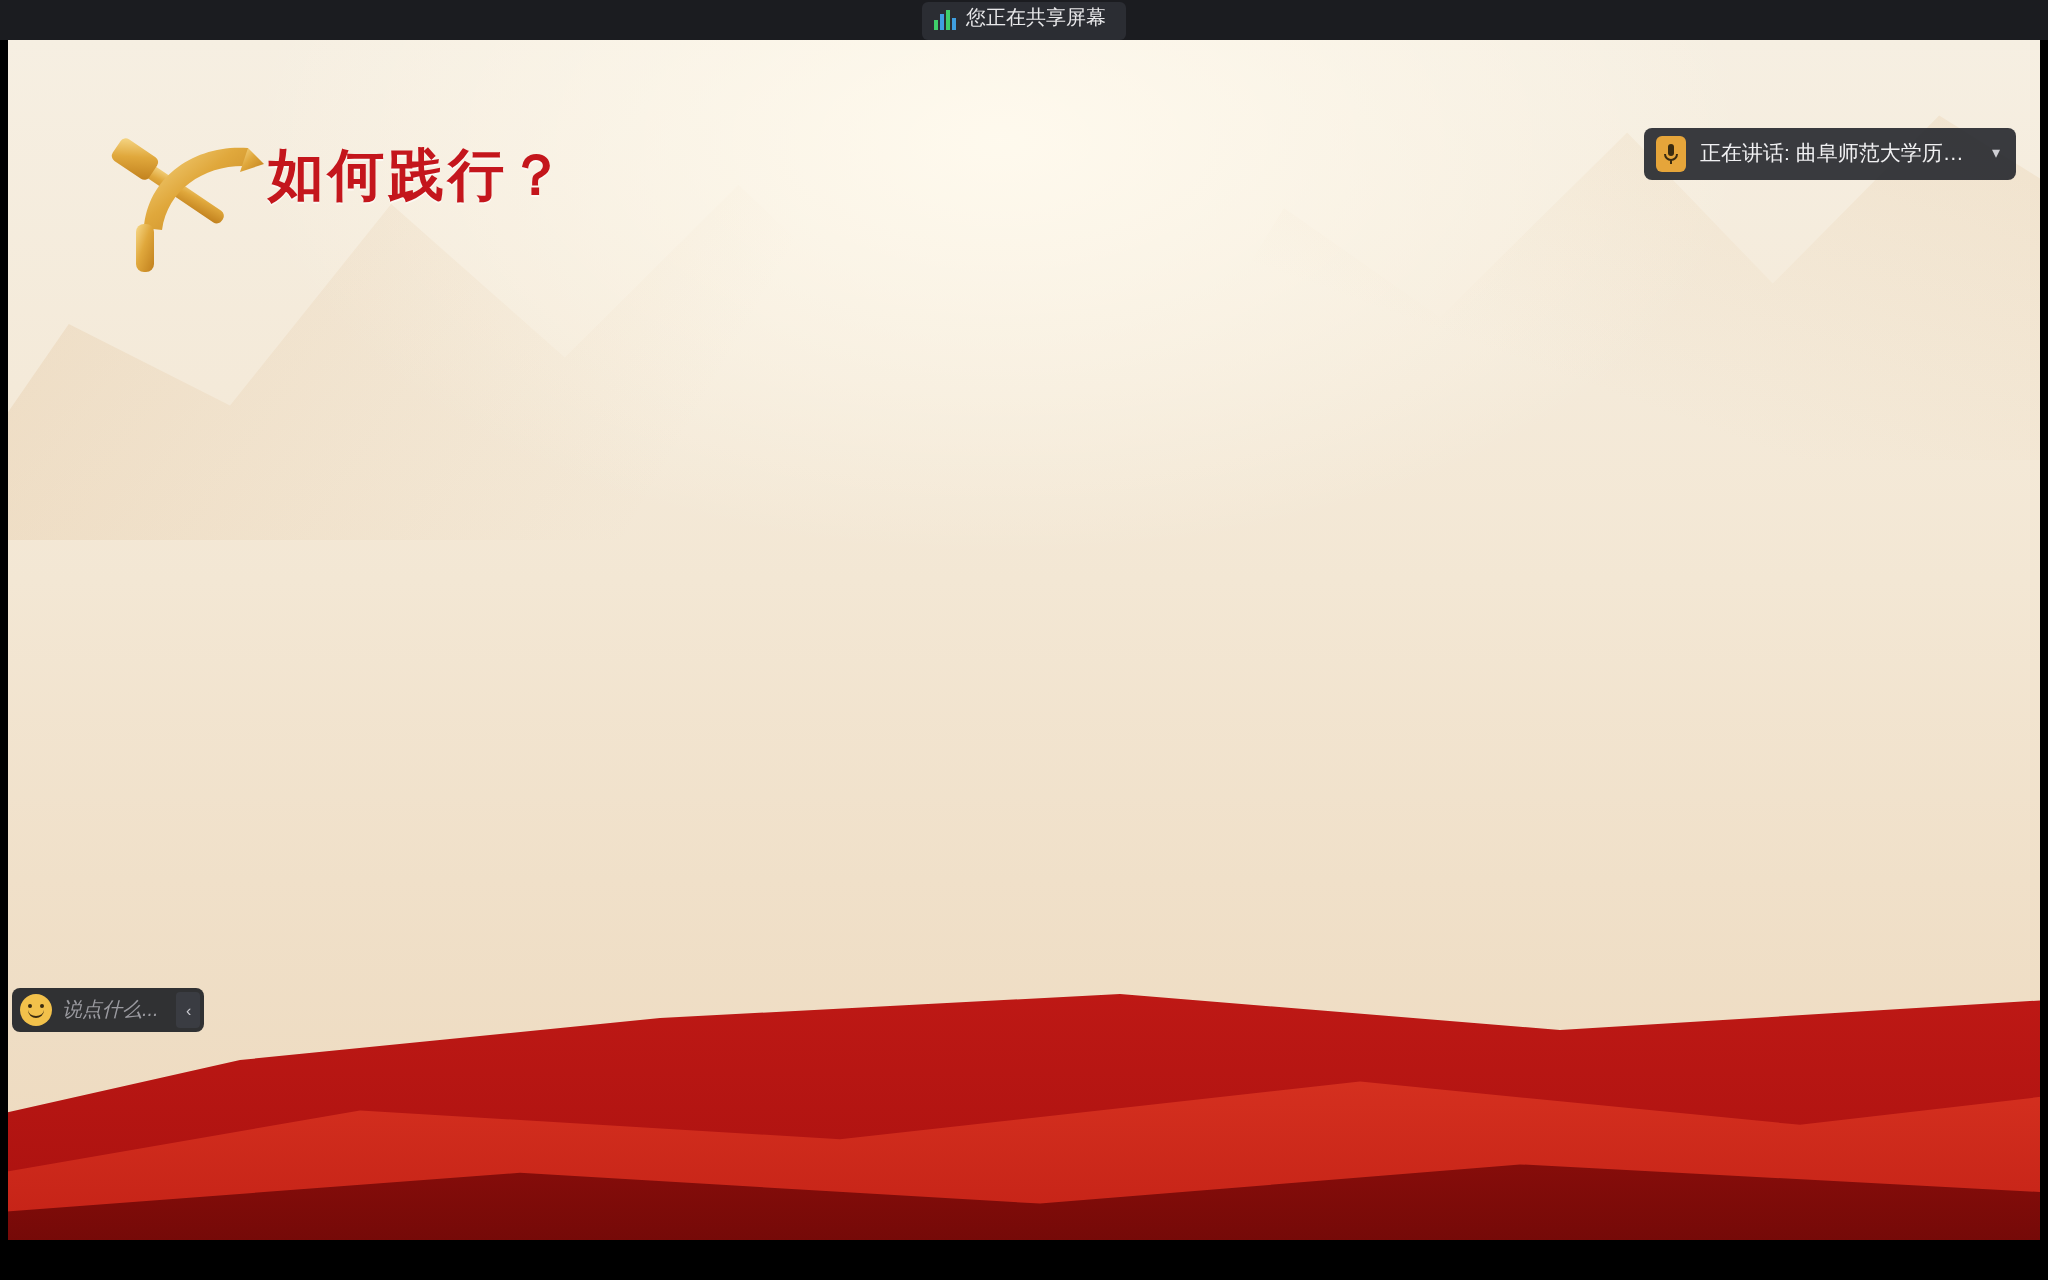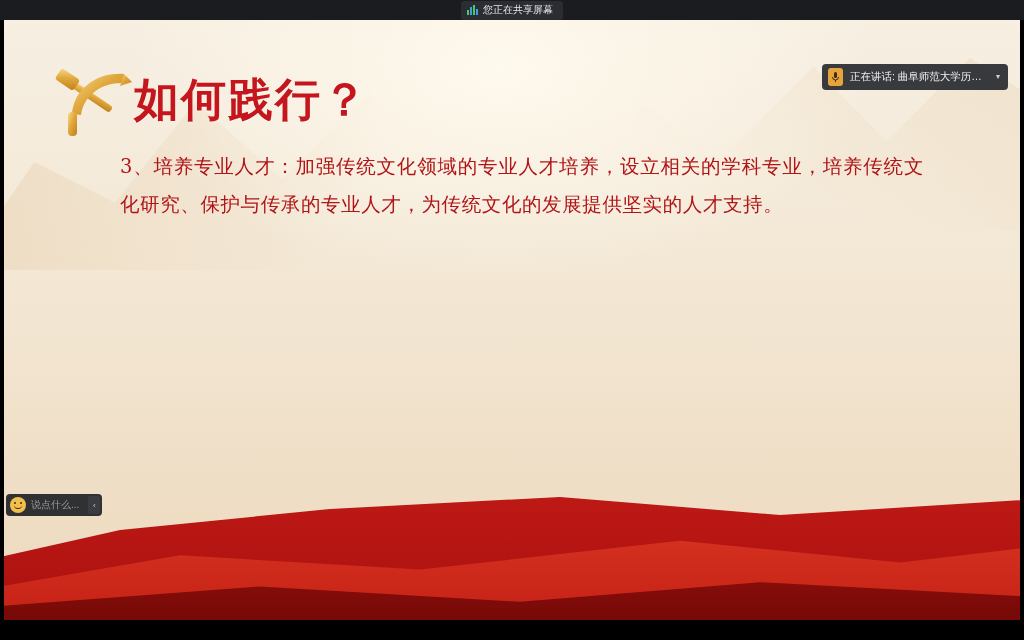--- a/index.html
+++ b/index.html
@@ -130,24 +130,24 @@
     top: 42px;
     width: 92px;
     height: 78px;
   }
   .emblem svg { display:block; }
 
   
   .slide-title {
     position: absolute;
     left: 134px;
-    top: 58px;
-    font-family: Liberation Mono, monospace;
+    top: 42px;
+    font-family: Liberation Sans, sans-serif;
     font-weight: bold;
-    font-size: 45px;
+    font-size: 28px;
     line-height: 52px;
     color: #c4161c;
     letter-spacing: 2px;
     text-shadow: 0 1px 0 rgba(255,255,255,.6);
   }
 
   
   .slide-body {
     position: absolute;
     left: 120px;
@@ -239,20 +239,21 @@
     left: 4px; bottom: 4px;
     width: 8px; height: 3px;
     border-bottom: 1.6px solid #3a2b10;
     border-radius: 0 0 8px 8px;
   }
   .chat-input {
     color: #9a9aa0;
     font-size: 10px;
     white-space: nowrap;
     padding-right: 4px;
+    font-style: italic;
   }
   .chat-collapse {
     width: 12px; height: 18px;
     background: #3a3c42;
     border-radius: 2px;
     color: #c9c9cf;
     font-size: 8px;
     display: flex;
     align-items: center;
     justify-content: center;
@@ -321,21 +322,20 @@
           <path d="M70 12 L78 20 L66 24 Z"></path>
 
           <rect x="14" y="50" width="9" height="24" rx="4"></rect>
         </g>
       </svg>
     </div>
 
     <div class="slide-title">如何践行？</div>
 
     <div class="slide-body">
-      <div class="para">3、培养专业人才：加强传统文化领域的专业人才培养，设立相关的学科专业，培养传统文化研究、保护与传承的专业人才，为传统文化的发展提供坚实的人才支持。</div>
     </div>
 
     <div class="speaker-pill">
       <span class="mic-badge">
         <svg width="9" height="12" viewBox="0 0 9 12">
           <rect x="3" y="1" width="3" height="6" rx="1.5" fill="#3a2b10"></rect>
           <path d="M1.5 6 a3 3 0 0 0 6 0" stroke="#3a2b10" stroke-width="1" fill="none"></path>
           <rect x="4" y="9" width="1" height="2" fill="#3a2b10"></rect>
         </svg>
       </span>

